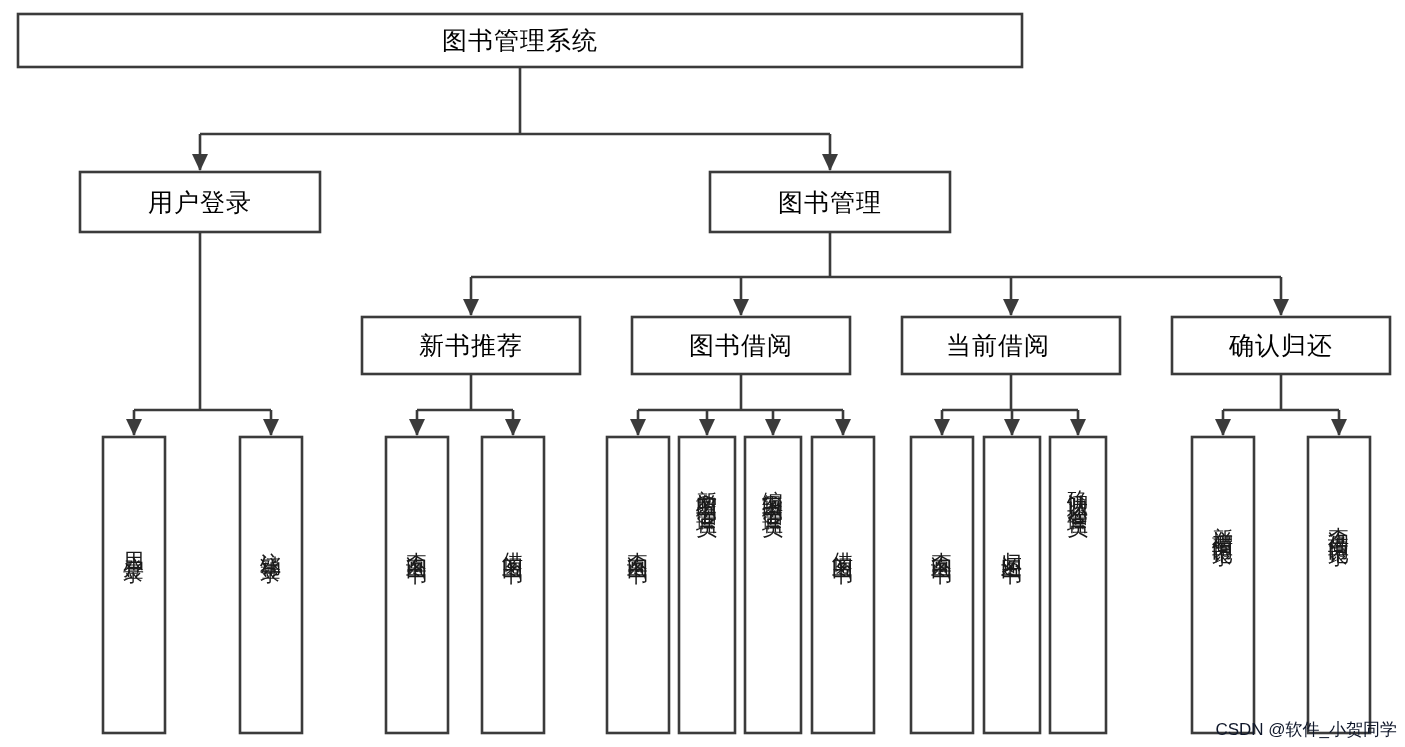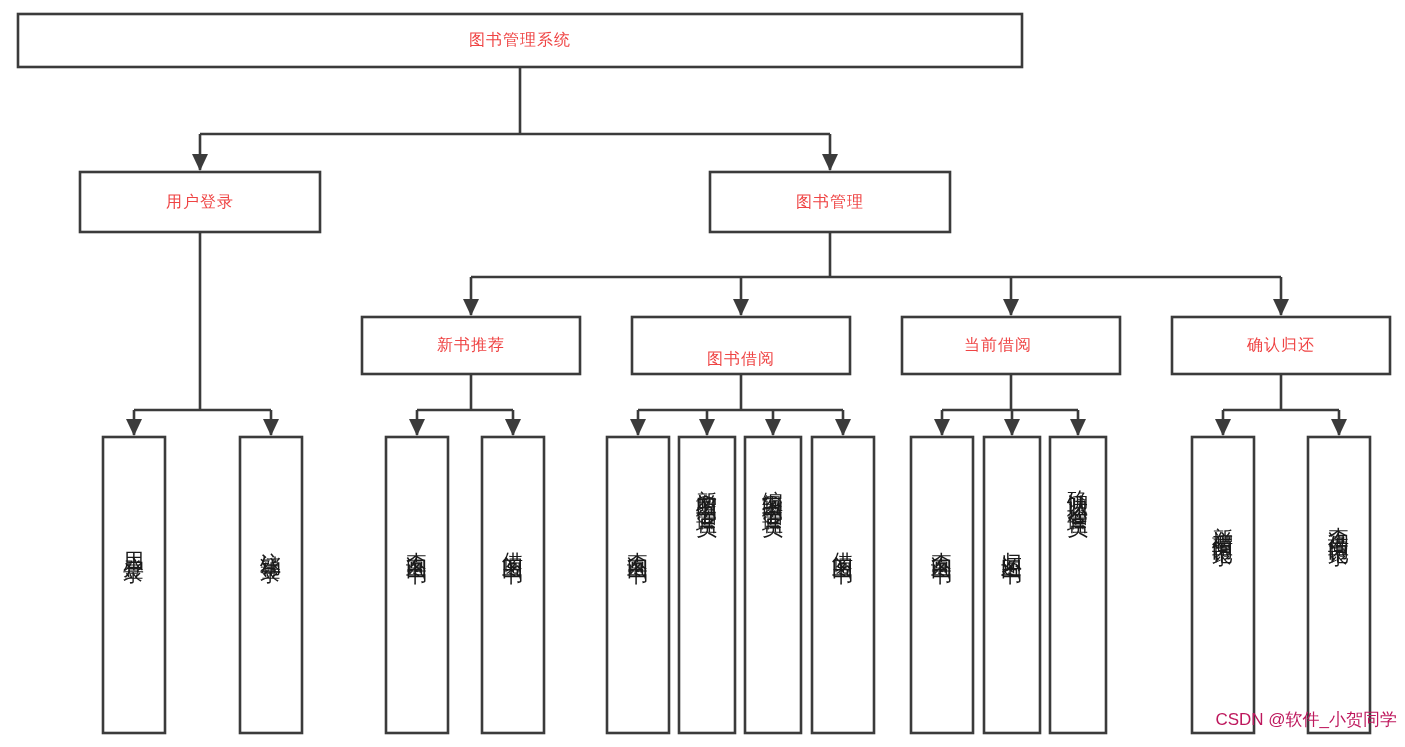--- a/index.html
+++ b/index.html
@@ -61,33 +61,33 @@
   }
   .hlabel-wrap {
     position: absolute;
     display: flex;
     align-items: center;
     justify-content: center;
     pointer-events: none;
   }
   .hlabel-text {
     font-family: "Liberation Sans", "DejaVu Sans", sans-serif;
-    font-size: 16px;
-    color: #ef4444;
+    font-size: 25px;
+    color: #000000;
     white-space: nowrap;
     letter-spacing: 1px;
     text-align: right;
   }
   .watermark {
     position: absolute;
     right: 8px;
-    bottom: 16px;
+    bottom: 6px;
     font-family: "Liberation Sans", "DejaVu Sans", sans-serif;
     font-size: 17px;
-    color: #be185d;
+    color: #0f172a;
     white-space: nowrap;
     user-select: none;
   }
 </style>
 </head>
 <body>
 
 <div id="diagram-root">
 
   <svg class="diagram-canvas" viewBox="0 0 1405 747">
@@ -175,21 +175,21 @@
       </div>
       <div class="hlabel-wrap" style="left: 80px; top: 172px; width: 240px; height: 60px;">
         <div class="hlabel-text">用户登录</div>
       </div>
       <div class="hlabel-wrap" style="left: 710px; top: 172px; width: 240px; height: 60px;">
         <div class="hlabel-text">图书管理</div>
       </div>
       <div class="hlabel-wrap" style="left: 362px; top: 317px; width: 218px; height: 57px; border-radius: 19px;">
         <div class="hlabel-text">新书推荐</div>
       </div>
-      <div class="hlabel-wrap" style="left: 632px; top: 317px; width: 218px; height: 57px; margin-top: 14px;">
+      <div class="hlabel-wrap" style="left: 632px; top: 317px; width: 218px; height: 57px;">
         <div class="hlabel-text">图书借阅</div>
       </div>
       <div class="hlabel-wrap" style="left: 902px; top: 317px; width: 192px; height: 57px;">
         <div class="hlabel-text">当前借阅</div>
       </div>
       <div class="hlabel-wrap" style="left: 1172px; top: 317px; width: 218px; height: 57px;">
         <div class="hlabel-text">确认归还</div>
       </div>
       <div class="vlabel-wrap" style="left: 103px; top: 437px; width: 62px; height: 296px; padding-top: 98px; box-sizing: border-box;">
         <div class="vlabel-text">用户登录</div>

